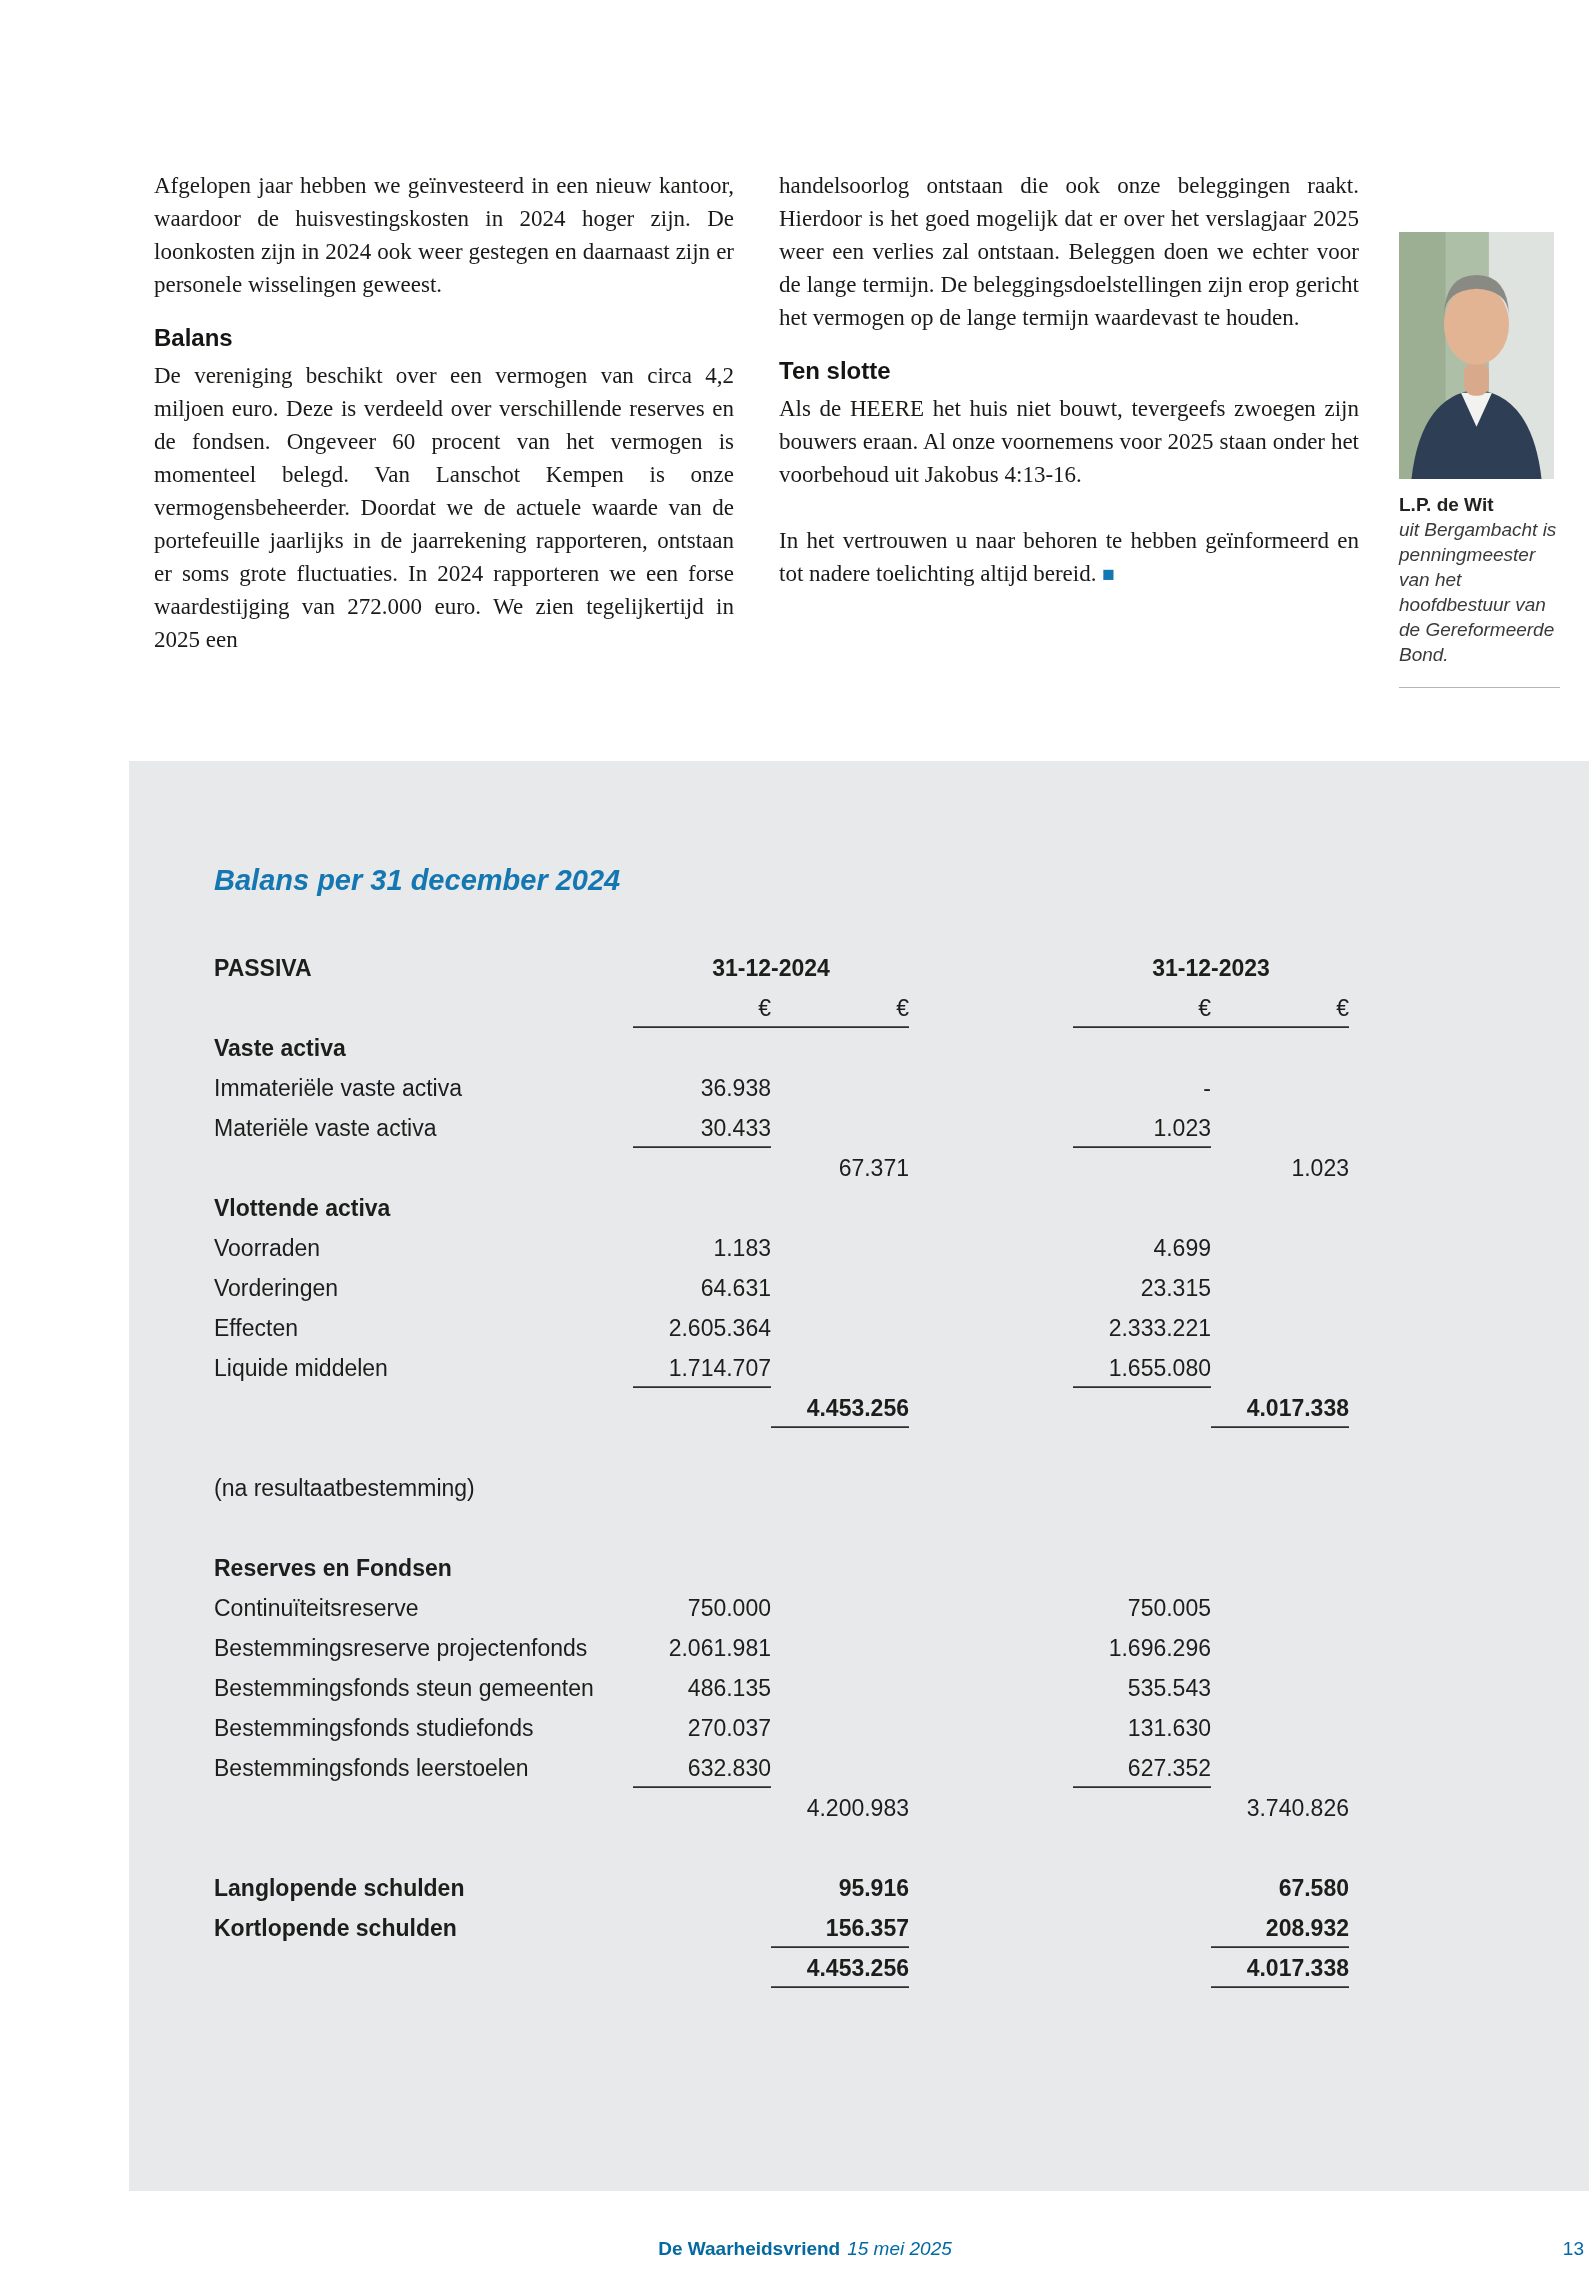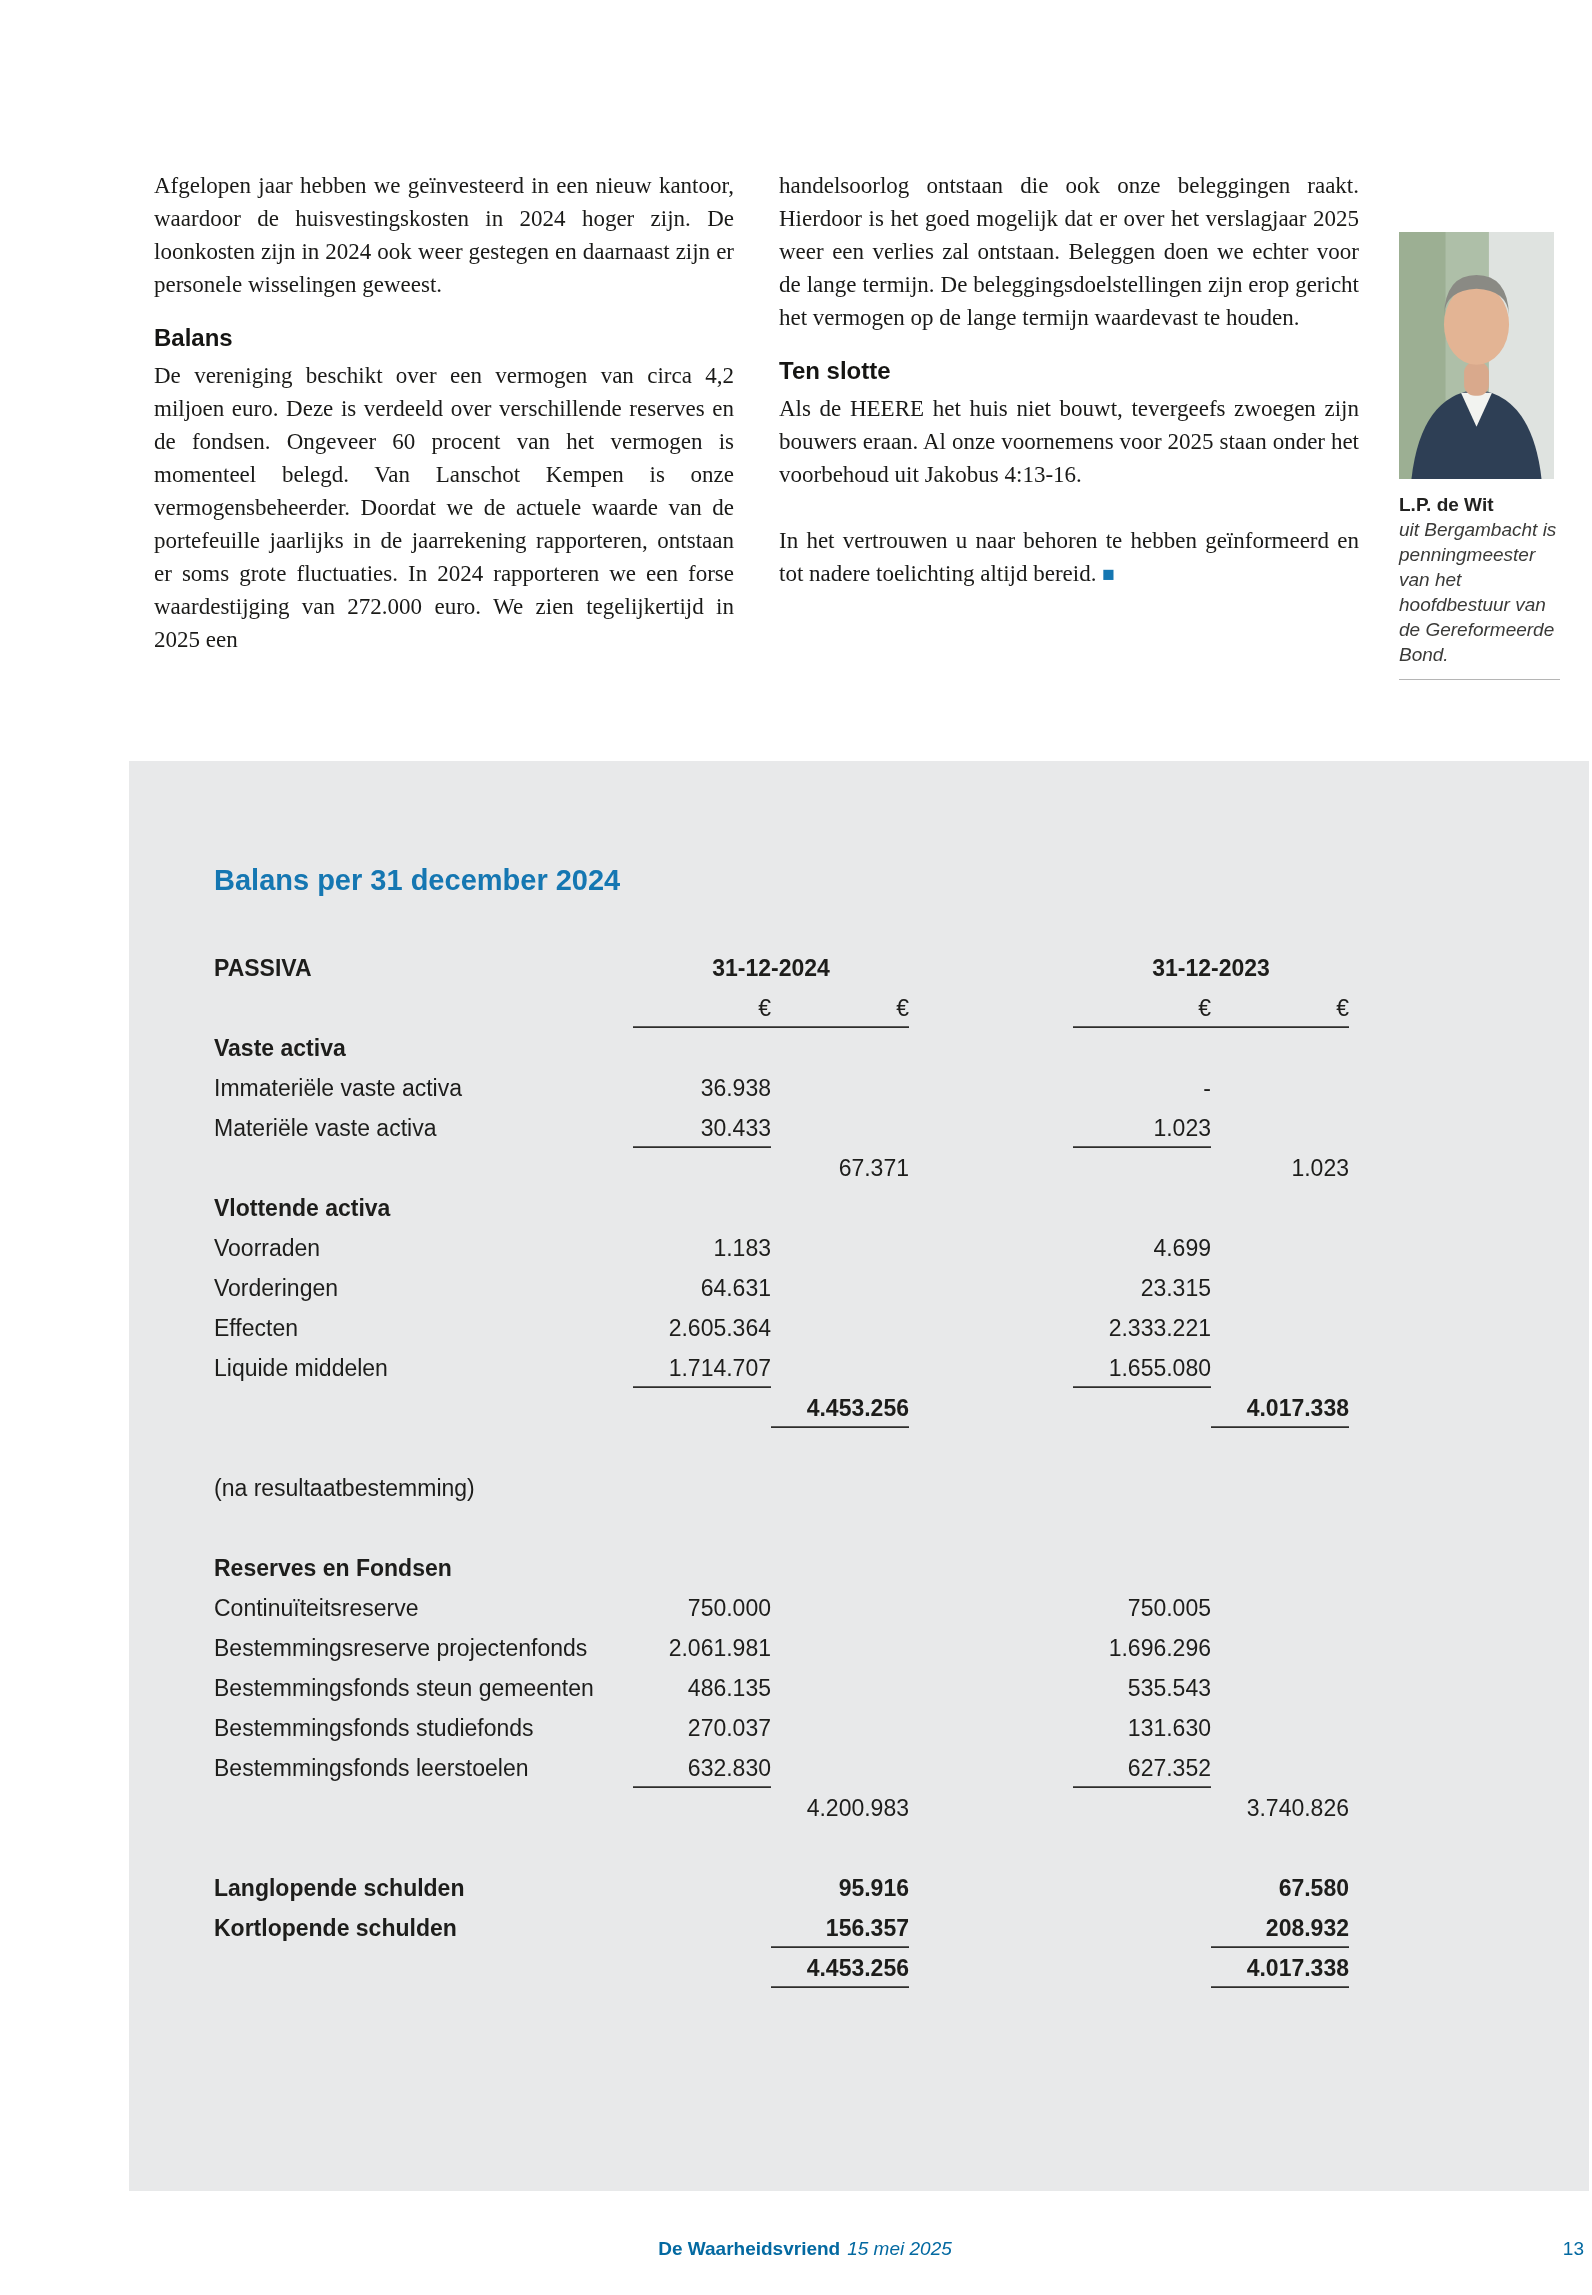--- a/index.html
+++ b/index.html
@@ -25,29 +25,29 @@
   .p-last { margin-top:33px !important; }
   .endmark { color:var(--accent); font-size:21px; font-family:"Liberation Sans",sans-serif; }
 
   
   .author { position:absolute; left:1399px; top:232px; width:161px; margin:0; }
   .photo { width:155px; height:247px; overflow:hidden; background:#b9c4b2; }
   .photo svg { display:block; width:100%; height:100%; }
   .author .name { font-weight:700; font-size:19px; line-height:24px; margin-top:14px; color:#222220; }
   .author .bio {
     font-style:italic; font-size:19px; line-height:25px; color:#3a3a38;
-    padding-bottom:12px; border-bottom:0.9px solid #b5b5b5;
+    padding-bottom:20px; border-bottom:0.9px solid #b5b5b5;
   }
 
   
   .panel {
     position:absolute; left:129px; top:761px; width:1460px; height:1430px;
     background:var(--panel); box-sizing:border-box; padding:102px 0 0 85px;
   }
-  .panel-title { margin:0 0 50px 0; font-size:29px; line-height:35px; font-weight:700; color:var(--accent); }
+  .panel-title { margin:0 0 50px 0; font-size:29px; line-height:35px; font-weight:700; color:var(--accent);font-style:italic; }
   .trow {
     display:grid; grid-template-columns:419px 138px 138px 164px 138px 138px;
     height:40px; line-height:40px; font-size:23px; color:#1d1d1b;
   }
   .thead { grid-template-columns:419px 276px 164px 276px; font-weight:700; }
   .center { text-align:center; }
   .cell.c1, .cell.c2, .cell.c3, .cell.c4 { text-align:right; }
   .u { box-shadow: inset 0 -1.7px 0 #2e2e2c; }
   .bold { font-weight:700; }
   .gap-row { height:40px; }

